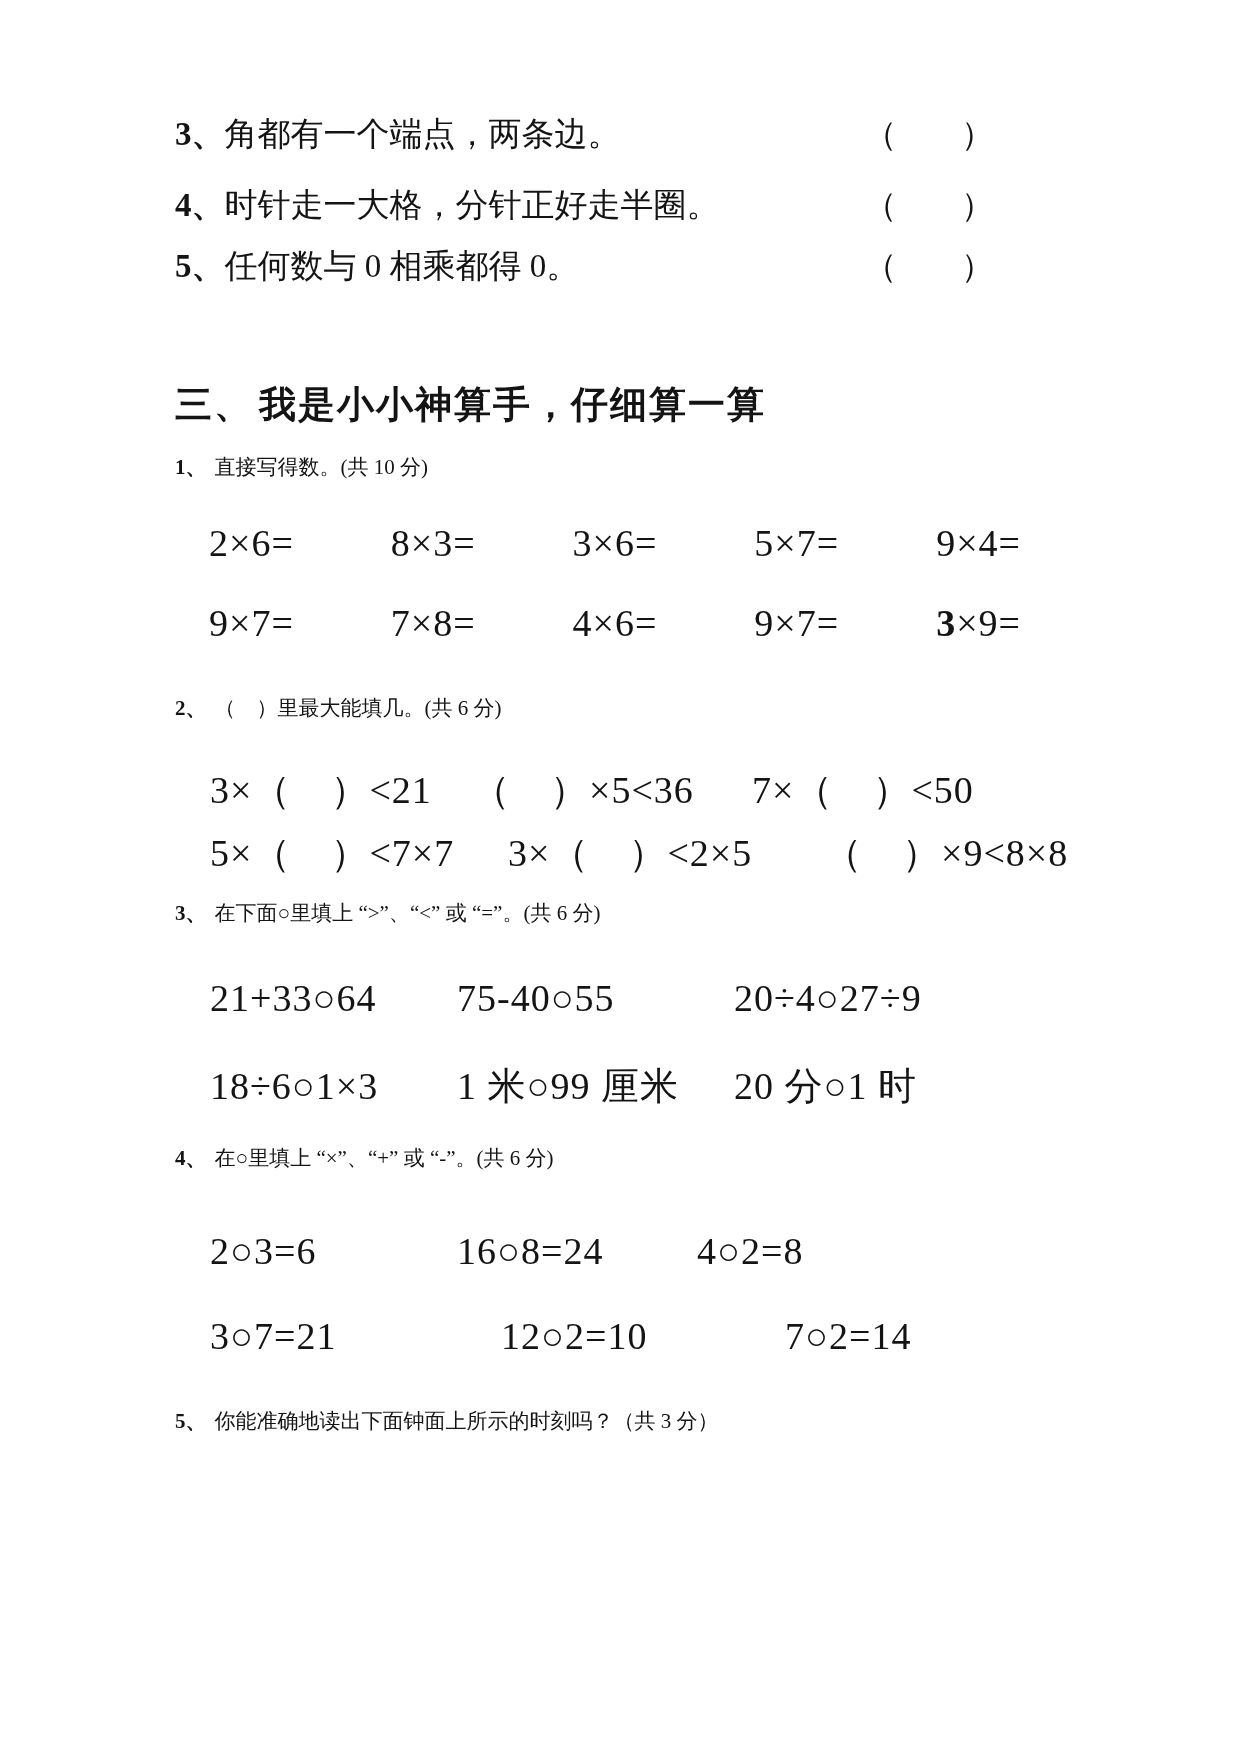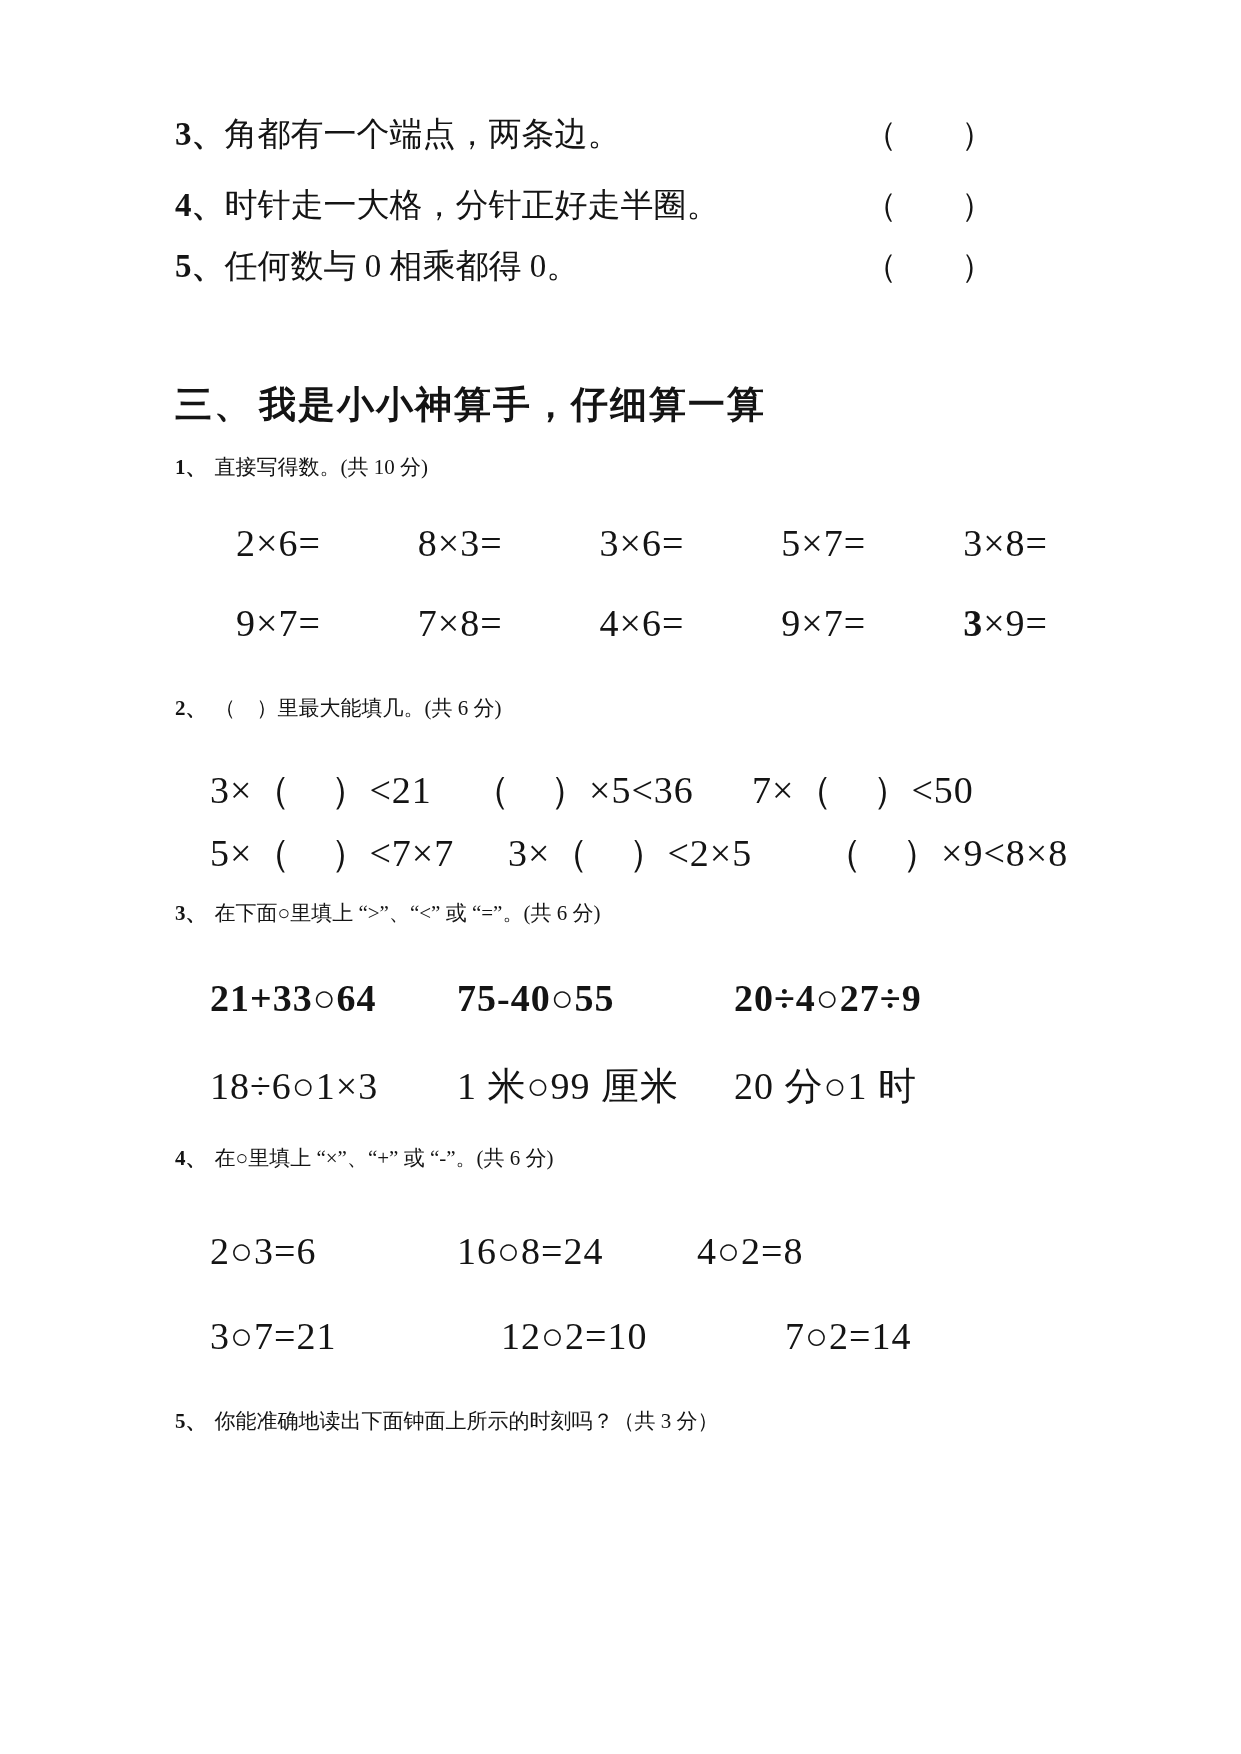--- a/index.html
+++ b/index.html
@@ -21,32 +21,32 @@
   .mt21{margin-top:21px;}
   
   .sec-title{margin-top:99px;font-size:37px;font-weight:bold;letter-spacing:2px;}
   .sec-title .num{margin-right:6px;}
   
   .q-header{font-size:21px;}
   .q-header .num{font-weight:bold;margin-right:8px;}
   .q1h{margin-top:22px;}
   
   .eq{font-size:38px;letter-spacing:1px;}
-  .row5{display:flex;justify-content:space-between;width:812px;margin-left:61px;}
+  .row5{display:flex;justify-content:space-between;width:812px;margin-left:34px;}
   .grid3{display:grid;margin-left:35px;}
   .g-q2{grid-template-columns:262px 280px auto;}
   .g-q3{grid-template-columns:247px 277px auto;}
   .g-q4{grid-template-columns:247px 240px auto;}
   .q1r1{margin-top:36px;}
   .q1r2{margin-top:40px;}
   .q2h{margin-top:45px;}
   .q2r1{margin-top:42px;}
   .q2r2{margin-top:23px;gap:36px;}
   .q3h{margin-top:20px;}
-  .q3r1{margin-top:45px;font-weight:bold;}
+  .q3r1{margin-top:45px;}
   .q3r2{margin-top:48px;}
   .q4h{margin-top:32px;}
   .q4r1{margin-top:53px;}
   .q4r2{margin-top:45px;gap:44px;}
   .q5h{margin-top:45px;}
   .cell b{font-weight:bold;}
 </style>
 </head>
 <body>
 
@@ -85,21 +85,21 @@
 
   <div class="line q-header q1h">
     <span class="num">1、</span><span>直接写得数。</span><span>(共 10 分)</span>
   </div>
 
   <div class="line eq row5 q1r1">
     <span class="cell">2×6=</span>
     <span class="cell">8×3=</span>
     <span class="cell">3×6=</span>
     <span class="cell">5×7=</span>
-    <span class="cell">3×8=</span>
+    <span class="cell">9×4=</span>
   </div>
 
   <div class="line eq row5 q1r2">
     <span class="cell">9×7=</span>
     <span class="cell">7×8=</span>
     <span class="cell">4×6=</span>
     <span class="cell">9×7=</span>
     <span class="cell"><b>3</b><span>×9=</span></span>
   </div>
 

